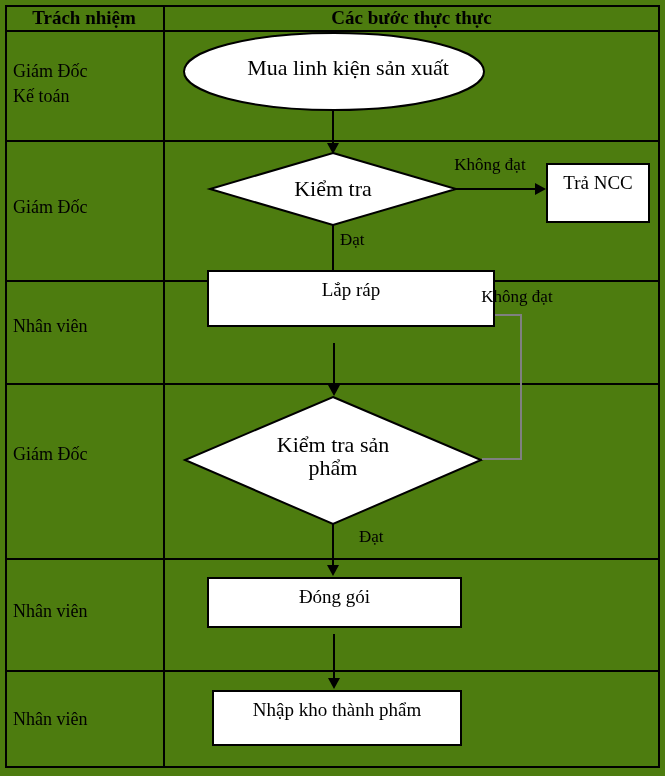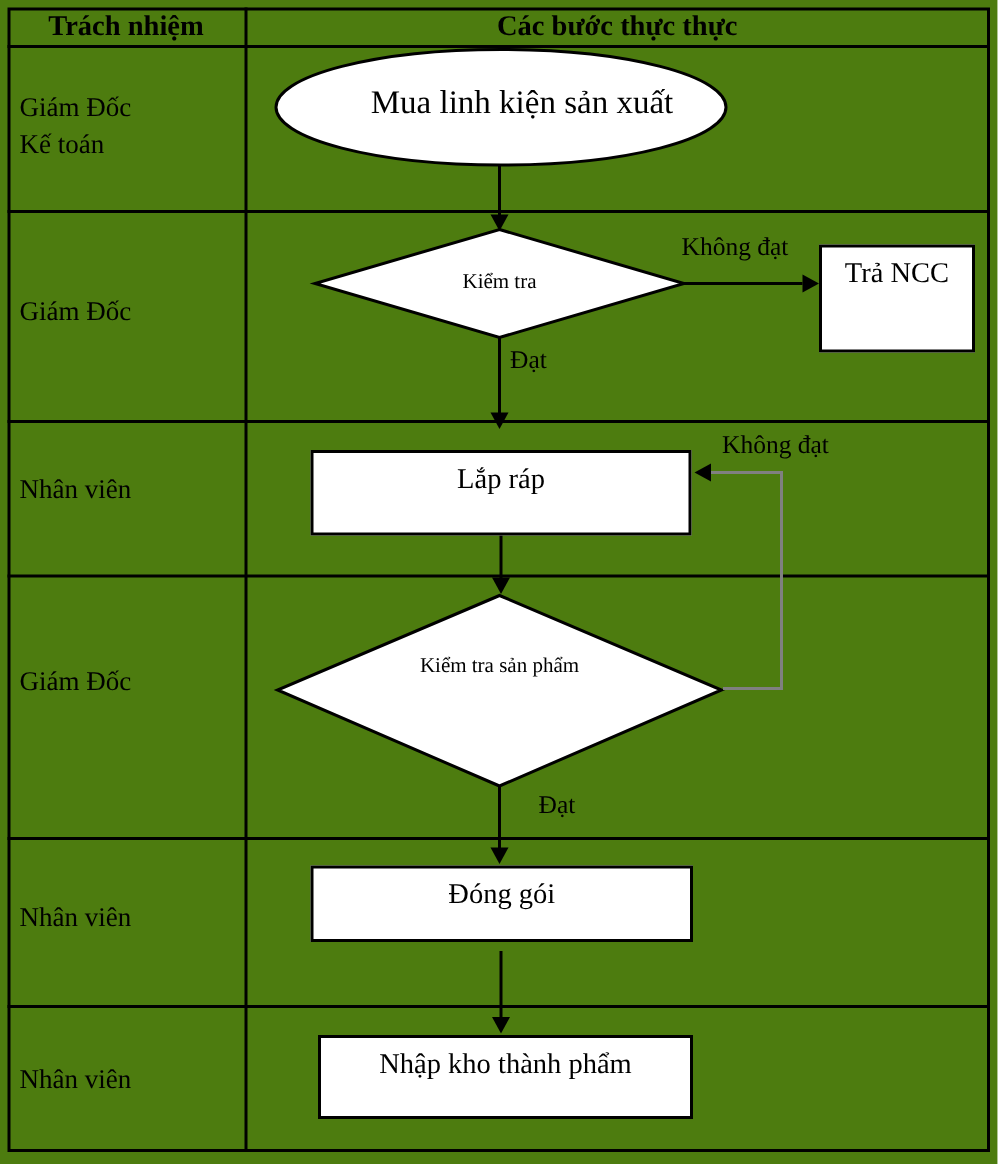--- a/index.html
+++ b/index.html
@@ -22,21 +22,21 @@
     position:absolute;left:13px;
     font-size:18px;line-height:25px;white-space:nowrap;
   }
   .flow-box{
     position:absolute;box-sizing:border-box;
     background:#ffffff;border:2px solid #000;
     text-align:center;font-size:19px;padding-top:7px;
   }
   .shape-label{
     position:absolute;text-align:center;
-    font-size:14px;line-height:23px;
+    font-size:22px;line-height:23px;
   }
   .ellipse-label{
     position:absolute;left:198px;top:33px;width:300px;height:70px;
     display:flex;align-items:center;justify-content:center;
     font-size:22px;
   }
   .small-label{
     position:absolute;font-size:17px;line-height:20px;white-space:nowrap;
   }
   .small-label.centered{text-align:center;}
@@ -97,27 +97,27 @@
     <line x1="334" y1="634" x2="334" y2="680" stroke="#000000" stroke-width="2"></line>
     <polygon points="334,689 328,678 340,678" fill="#000000"></polygon>
   </svg>
 
   <div class="ellipse-label">Mua linh kiện sản xuất</div>
 
   <div class="shape-label" style="left:253px;top:177px;width:160px;">Kiểm tra</div>
 
   <div class="small-label centered" style="left:444px;top:155px;width:92px;">Không đạt</div>
 
-  <div class="flow-box" style="left:546px;top:163px;width:104px;height:72px;">
+  <div class="flow-box" style="left:546px;top:163px;width:104px;height:60px;">
     <span>Trả NCC</span>
   </div>
 
   <div class="small-label" style="left:340px;top:230px;">Đạt</div>
 
-  <div class="flow-box" style="left:207px;top:300px;width:254px;height:57px;">
+  <div class="flow-box" style="left:207px;top:270px;width:288px;height:57px;">
     <span>Lắp ráp</span>
   </div>
 
   <div class="small-label centered" style="left:477px;top:287px;width:80px;">Không đạt</div>
 
   <div class="shape-label" style="left:268px;top:433px;width:130px;">Kiểm tra sản phẩm</div>
 
   <div class="small-label" style="left:359px;top:527px;">Đạt</div>
 
   <div class="flow-box" style="left:207px;top:577px;width:255px;height:51px;">

